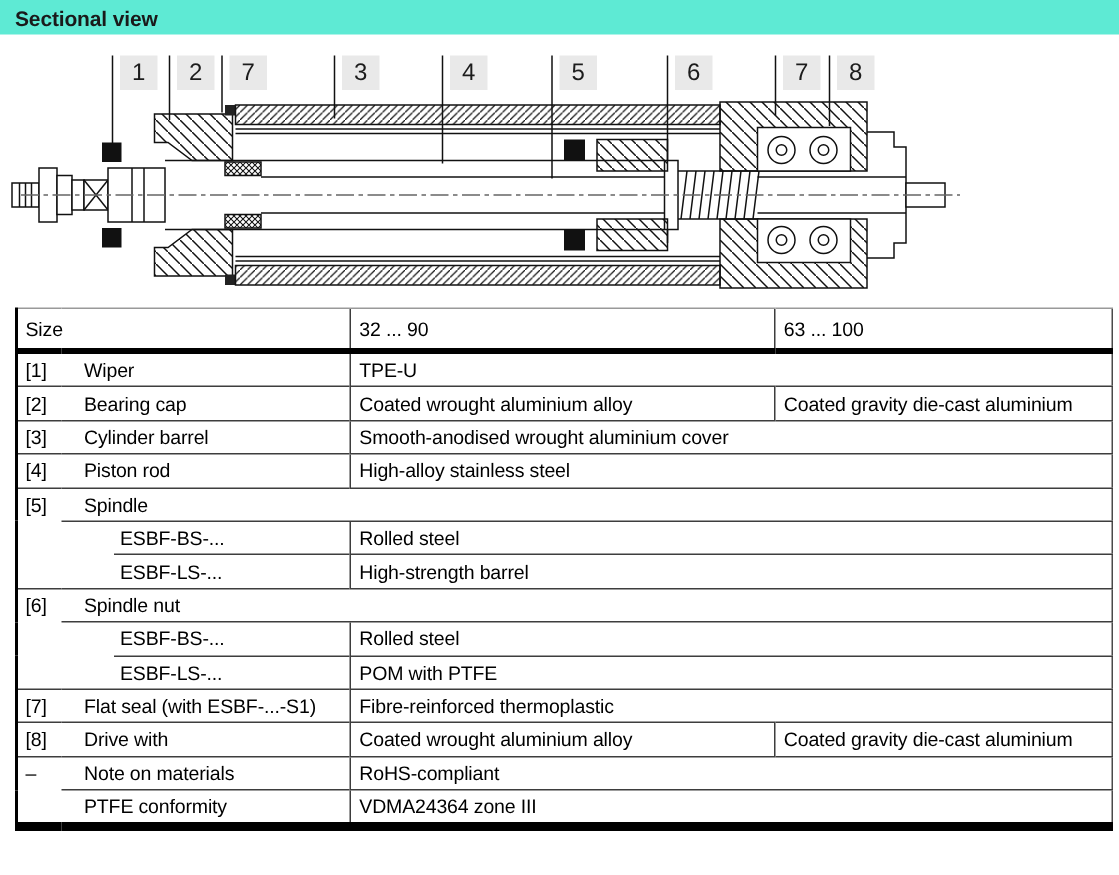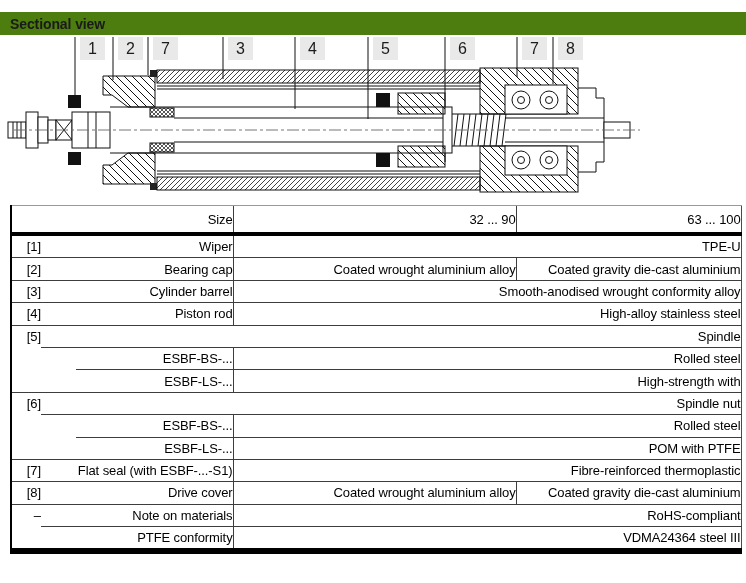--- a/index.html
+++ b/index.html
@@ -1,37 +1,37 @@
 <!DOCTYPE html>
 <html><head>
 <meta charset="utf-8">
 <style>
   html,body{margin:0;padding:0;background:#fff;}
   body{width:746px;height:583px;overflow:hidden;position:relative;
        font-family:"Liberation Sans",sans-serif;color:#000;}
 
   
-  .section-bar{position:absolute;left:0;top:12px;width:746px;height:23px;
-               background:#4d7c0f;display:flex;align-items:center;}
+  .section-bar{position:absolute;left:0;top:0;width:746px;height:23px;
+               background:#5eead4;display:flex;align-items:center;}
   .section-bar span{font-size:14px;font-weight:700;color:#1a1a1a;padding-left:10px;letter-spacing:-0.1px;}
 
   
   .drawing{position:absolute;left:0;top:26px;width:746px;height:177px;}
   .drawing svg{position:absolute;left:0;top:0;}
   .callout{position:absolute;top:11px;width:25px;height:23px;background:#e9e9e9;
            display:flex;align-items:center;justify-content:center;
            font-size:16px;color:#1c1c1c;}
 
   
   table{border-collapse:collapse;table-layout:fixed;width:730px;margin:205px 0 0 10px;
         border-left:2px solid #000;border-right:1px solid #4a4a4a;border-bottom:6px solid #000;
         font-size:13px;letter-spacing:-0.1px;}
   col.c-num{width:30px;} col.c-ind{width:35px;} col.c-lbl{width:157px;}
   col.c-v1{width:283px;} col.c-v2{width:225px;}
-  th,td{font-weight:normal;text-align:right;vertical-align:middle;padding:0;white-space:nowrap;}
+  th,td{font-weight:normal;text-align:left;vertical-align:middle;padding:0;white-space:nowrap;}
   tr.hdr th{height:26px;border-top:1px solid #999;border-bottom:4px solid #000;}
   td{height:21.4px;border-top:1px solid #3d3d3d;}
   td.nb{border-top:none;}
   .vl{border-left:1px solid #3d3d3d;}
   .num{padding-left:5px;}
   .lbl{padding-left:15px;}
   .sub{padding-left:4px;}
   .val{padding-left:6px;}
 </style>
 </head>
@@ -223,21 +223,21 @@
   <tr>
     <td class="num">[2]</td>
     <td colspan="2" class="lbl">Bearing cap</td>
     <td class="vl val">Coated wrought aluminium alloy</td>
     <td class="vl val">Coated gravity die-cast aluminium</td>
   </tr>
 
   <tr>
     <td class="num">[3]</td>
     <td colspan="2" class="lbl">Cylinder barrel</td>
-    <td colspan="2" class="vl val">Smooth-anodised wrought conformity alloy</td>
+    <td colspan="2" class="vl val">Smooth-anodised wrought aluminium cover</td>
   </tr>
 
   <tr>
     <td class="num">[4]</td>
     <td colspan="2" class="lbl">Piston rod</td>
     <td colspan="2" class="vl val">High-alloy stainless steel</td>
   </tr>
 
   <tr>
     <td class="num">[5]</td>
@@ -248,21 +248,21 @@
     <td class="nb"></td>
     <td></td>
     <td class="sub">ESBF-BS-...</td>
     <td colspan="2" class="vl val">Rolled steel</td>
   </tr>
 
   <tr>
     <td class="nb"></td>
     <td class="nb"></td>
     <td class="sub">ESBF-LS-...</td>
-    <td colspan="2" class="vl val">High-strength with</td>
+    <td colspan="2" class="vl val">High-strength barrel</td>
   </tr>
 
   <tr>
     <td class="num">[6]</td>
     <td colspan="4" class="lbl">Spindle nut</td>
   </tr>
 
   <tr>
     <td class="nb"></td>
     <td></td>
@@ -278,31 +278,31 @@
   </tr>
 
   <tr>
     <td class="num">[7]</td>
     <td colspan="2" class="lbl">Flat seal (with ESBF-...-S1)</td>
     <td colspan="2" class="vl val">Fibre-reinforced thermoplastic</td>
   </tr>
 
   <tr>
     <td class="num">[8]</td>
-    <td colspan="2" class="lbl">Drive cover</td>
+    <td colspan="2" class="lbl">Drive with</td>
     <td class="vl val">Coated wrought aluminium alloy</td>
     <td class="vl val">Coated gravity die-cast aluminium</td>
   </tr>
 
   <tr>
     <td class="num">–</td>
     <td colspan="2" class="lbl">Note on materials</td>
     <td colspan="2" class="vl val">RoHS-compliant</td>
   </tr>
 
   <tr>
     <td class="nb"></td>
     <td colspan="2" class="lbl">PTFE conformity</td>
-    <td colspan="2" class="vl val">VDMA24364 steel III</td>
+    <td colspan="2" class="vl val">VDMA24364 zone III</td>
   </tr>
 
 </tbody>
   </table>
 
 </body></html>

